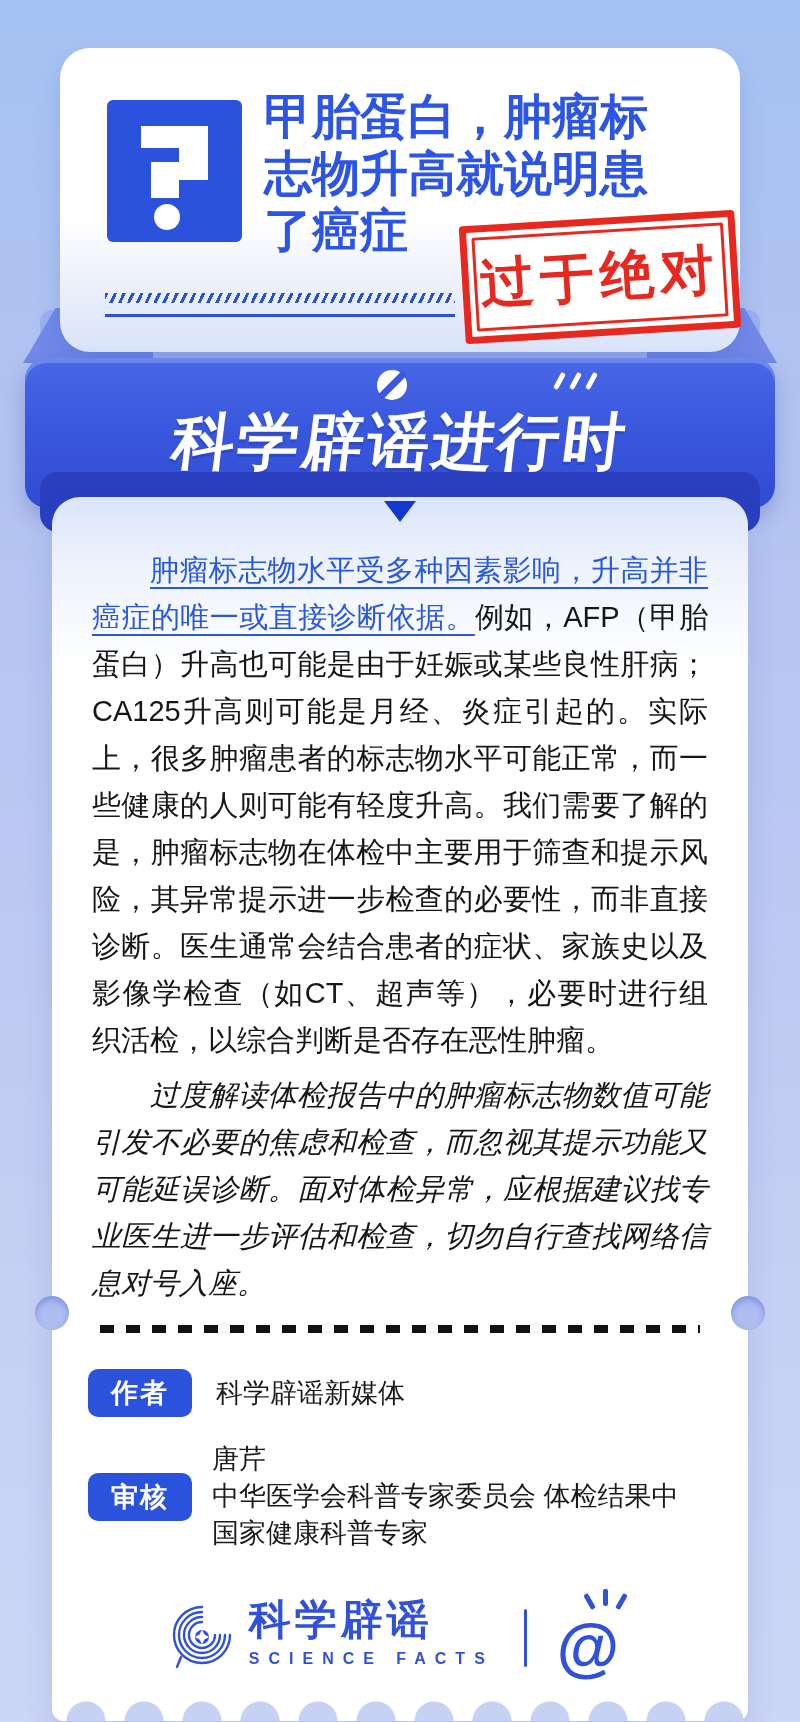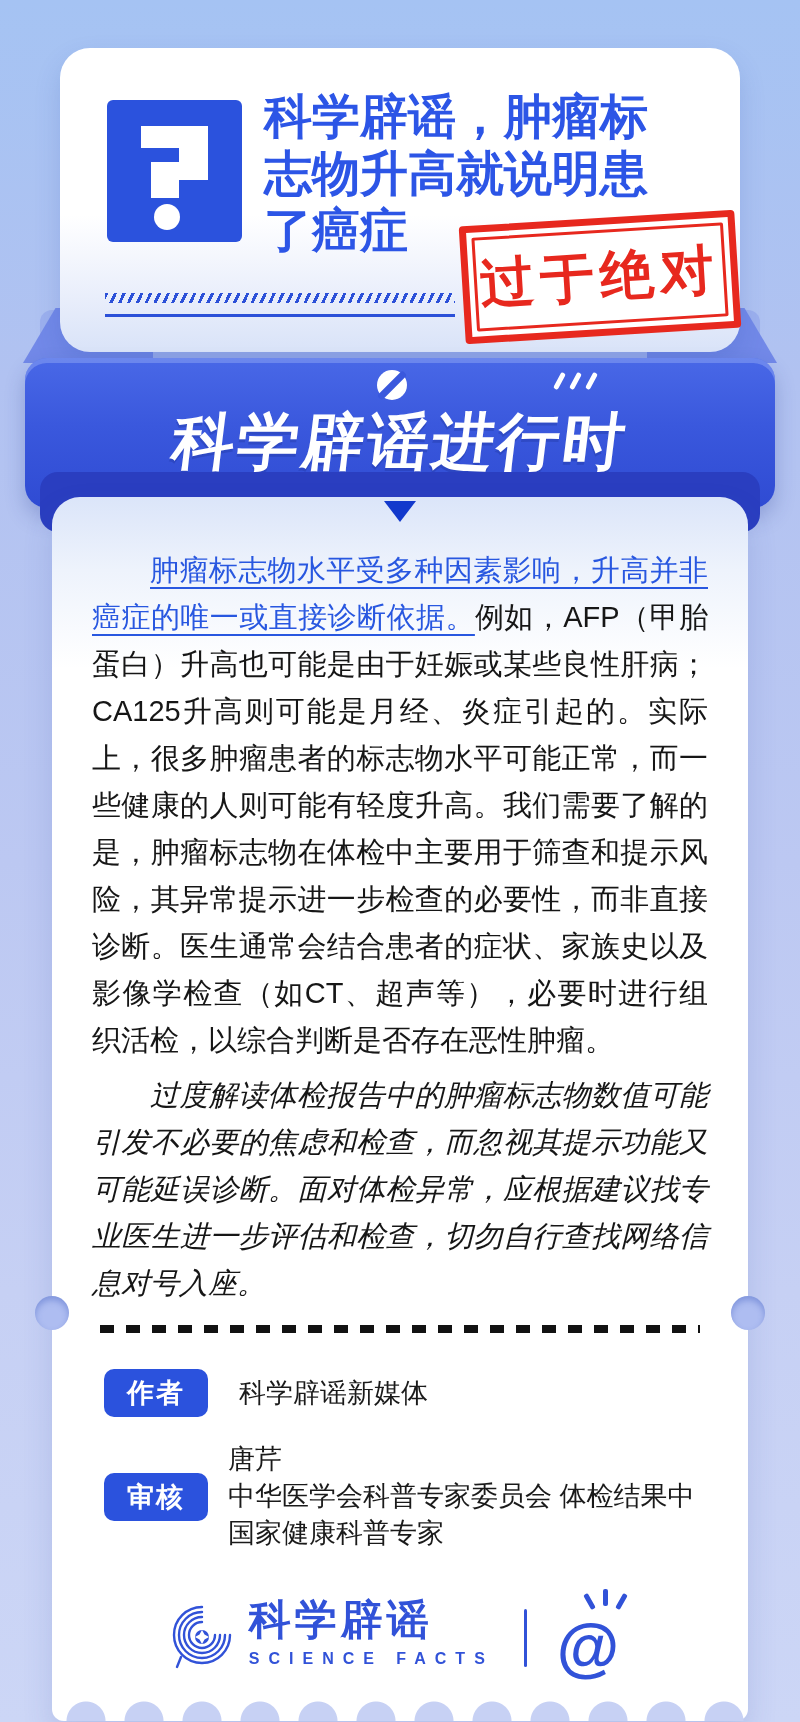--- a/index.html
+++ b/index.html
@@ -67,26 +67,26 @@
   .p2 { margin-top:8px;font-style:italic; }
   .hl { color:#2857e0; text-decoration:underline; text-underline-offset:7px; text-decoration-thickness:2px; }
 
   .divider-dashed { margin:18px 0 0 48px; width:600px; height:8px;
                     background:repeating-linear-gradient(90deg,#121212 0 14px,transparent 14px 26px); }
   .notch { position:absolute; width:34px; height:34px; border-radius:50%; background:#aebdf1;
            top:799px; box-shadow:inset 0 4px 6px rgba(60,90,190,.4); }
   .notch-left  { left:-17px; }
   .notch-right { right:-17px; }
 
-  .credits { margin-top:36px; padding:0 52px; }
+  .credits { margin-top:36px; padding:0 36px; }
   .credit-row { display:flex; align-items:center; margin-bottom:24px; }
   .badge { flex:0 0 auto; width:104px; height:48px; background:#2b52dd; color:#ffffff;
            font-size:27px; font-weight:700; letter-spacing:2px; border-radius:10px;
            display:flex; align-items:center; justify-content:center; }
-  .credit-text  { margin-left:31px; font-size:27px; color:#1a1a1a; }
+  .credit-text  { margin-left:24px; font-size:27px; color:#1a1a1a; }
   .credit-lines { margin-left:20px; font-size:27px; color:#1a1a1a; line-height:37px; }
 
   .scallops { position:absolute; left:0; right:0; bottom:0; height:22px;
               background-image:radial-gradient(circle 20px at 50% 22px, #c7d1f4 0 19px, rgba(199,209,244,0) 20px);
               background-size:58px 22px; background-repeat:repeat-x; background-position:5px 0; }
 
   
   .footer { position:absolute; left:0; top:1576px; width:800px; height:124px;
             display:flex; align-items:center; justify-content:center; }
   .logo-left, .logo-right { display:flex; align-items:flex-start; }
@@ -114,21 +114,21 @@
   <div class="flap flap-right"></div>
 
   <div class="title-card">
     <div class="q-icon">
       <svg width="135" height="142" viewBox="0 0 135 142">
         <path fill="#ffffff" d="M34 26 H101 V80 H72 V98 H44 V62 H72 V48 H34 Z"></path>
         <circle fill="#ffffff" cx="60" cy="117" r="13"></circle>
       </svg>
     </div>
     <div class="headline">
-      <div>科学辟谣，肿瘤标</div>
+      <div>甲胎蛋白，肿瘤标</div>
       <div>志物升高就说明患</div>
       <div>了癌症</div>
     </div>
     <div class="hatch"></div>
     <div class="rule"></div>
     <div class="stamp">
       <div class="stamp-inner">
         <span class="stamp-text">过于绝对</span>
       </div>
     </div>

